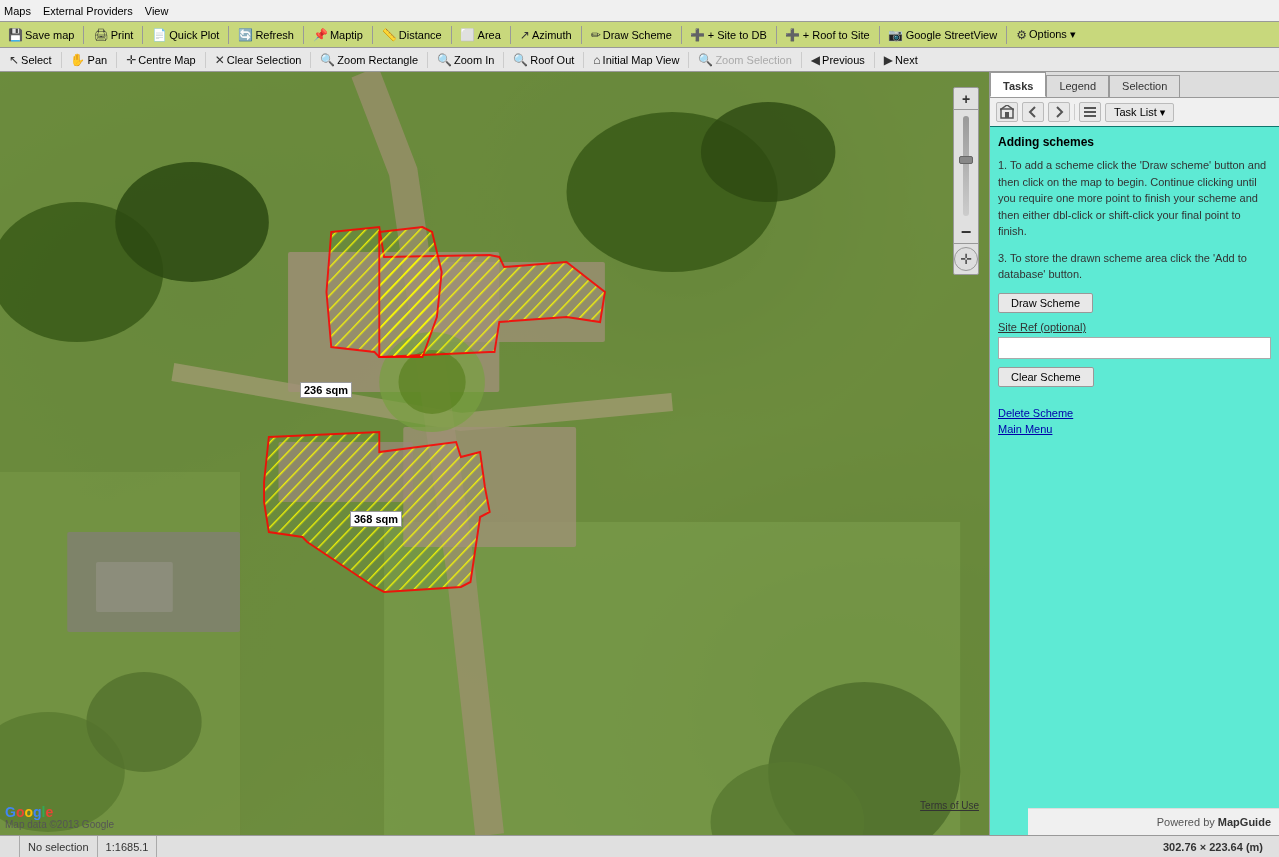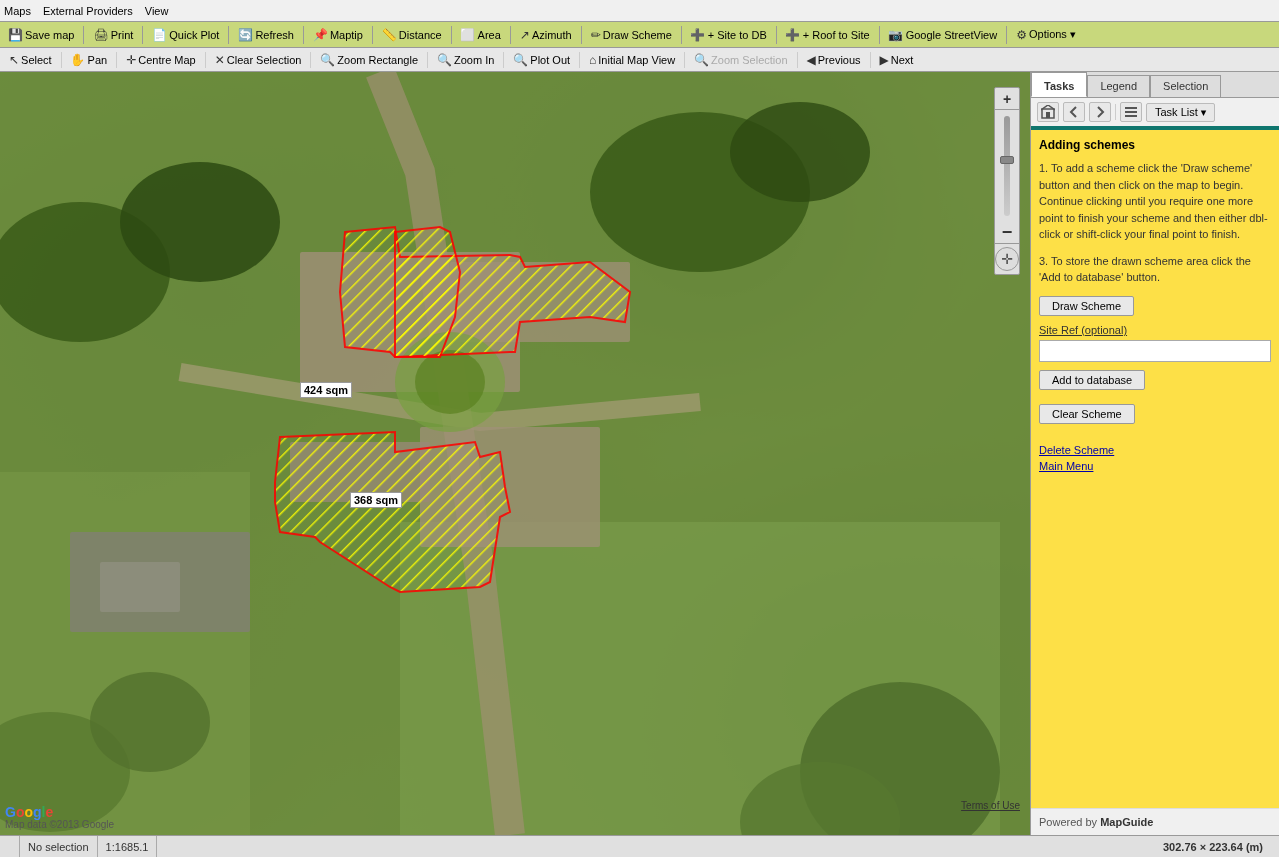--- a/index.html
+++ b/index.html
@@ -213,22 +213,22 @@
       bottom: 24px;
       right: 10px;
       font-size: 10px;
       color: #333;
       text-decoration: underline;
       cursor: pointer;
     }
 
     
     #right-panel {
-      width: 249px;
-      background: #fde047;
+      width: 290px;
+      background: #5eead4;
       border-left: 1px solid #999;
       display: flex;
       flex-direction: column;
     }
 
     
     #panel-tabs {
       display: flex;
       background: #ddd;
       border-bottom: 1px solid #999;
@@ -250,21 +250,21 @@
       padding-top: 7px;
       font-weight: bold;
     }
 
     
     #panel-toolbar {
       display: flex;
       align-items: center;
       gap: 4px;
       padding: 4px 6px;
-      border-bottom: 4px solid #0f766e;
+      border-bottom: 1px solid #0f766e;
       background: #f0f0f0;
     }
     .panel-tb-btn {
       width: 22px;
       height: 20px;
       display: flex;
       align-items: center;
       justify-content: center;
       cursor: pointer;
       border: 1px solid #bbb;
@@ -360,22 +360,24 @@
     }
     .status-section:last-child { border-right: none; flex: 1; justify-content: flex-end; padding-right: 16px; font-weight: bold; }
 
     
     #powered-bar {
       height: 22px;
       background: #f0f0f0;
       border-top: 1px solid #ddd;
       display: flex;
       align-items: center;
+      justify-content: flex-end;
       padding: 13px 8px;
       font-size: 11px;
+      margin-left: 38px;
     }
     #powered-bar span { color: #555; }
     #powered-bar strong { color: #333; }
   </style>
 </head>
 <body>
 
 <div id="menu-bar">
   <span>Maps</span>
   <span>External Providers</span>
@@ -475,21 +477,21 @@
     <span>Zoom Rectangle</span>
   </div>
   <div class="toolbar2-sep"></div>
   <div class="toolbar2-btn">
     <span class="icon-sym">🔍</span>
     <span>Zoom In</span>
   </div>
   <div class="toolbar2-sep"></div>
   <div class="toolbar2-btn">
     <span class="icon-sym">🔍</span>
-    <span>Plot Out</span>
+    <span>Roof Out</span>
   </div>
   <div class="toolbar2-sep"></div>
   <div class="toolbar2-btn">
     <span class="icon-sym">⌂</span>
     <span>Initial Map View</span>
   </div>
   <div class="toolbar2-sep"></div>
   <div class="toolbar2-btn disabled">
     <span class="icon-sym">🔍</span>
     <span>Zoom Selection</span>
@@ -550,22 +552,22 @@
         </pattern>
       </defs>
 
       <polygon points="345,160 395,155 400,185 510,183 520,185 525,195 590,190 630,220 625,250 590,245 520,250 515,280 510,280 395,285 390,280 345,275 340,220" fill="url(#hatch1)" stroke="#ff0000" stroke-width="2" opacity="0.85"></polygon>
 
       <polygon points="280,365 395,360 395,380 475,370 480,385 500,380 505,415 510,440 500,445 490,510 480,515 400,520 390,515 320,470 315,465 280,460 275,430 275,410" fill="url(#hatch2)" stroke="#ff0000" stroke-width="2" opacity="0.85"></polygon>
 
       <polygon points="395,160 440,155 450,160 460,200 455,245 440,285 395,285 395,240" fill="url(#hatch1)" stroke="#ff0000" stroke-width="2" opacity="0.85"></polygon>
     </svg>
 
-    <div class="meas-label" style="left:300px; top:310px;">424 sqm</div>
-    <div class="meas-label" style="left:350px; top:420px;">368 sqm</div>
+    <div class="meas-label" style="left:300px; top:310px;">236 sqm</div>
+    <div class="meas-label" style="left:350px; top:439px;">368 sqm</div>
 
     <div id="zoom-controls">
       <div class="zoom-btn">+</div>
       <div style="padding: 4px 0; display:flex; flex-direction:column; align-items:center;">
         <div class="zoom-slider">
           <div class="zoom-handle"></div>
         </div>
       </div>
       <div class="zoom-btn" style="font-size:18px;">−</div>
       <div class="zoom-pan">✛</div>
@@ -618,23 +620,20 @@
     <div id="panel-content">
       <div class="panel-section-title">Adding schemes</div>
       <div class="panel-instructions">1. To add a scheme click the 'Draw scheme' button and then click on the map to begin. Continue clicking until you require one more point to finish your scheme and then either dbl-click or shift-click your final point to finish.</div>
       <div class="panel-instructions">3. To store the drawn scheme area click the 'Add to database' button.</div>
       
       <div class="panel-btn">Draw Scheme</div>
       
       <div class="panel-label">Site Ref (optional)</div>
       <input type="text" class="panel-input" placeholder="" style="">
       
-      <div style="margin-bottom: 6px;">
-        <div class="panel-btn">Add to database</div>
-      </div>
       
       <div class="panel-btn">Clear Scheme</div>
       
       <div style="height: 12px;"></div>
       <a class="panel-link">Delete Scheme</a>
       <a class="panel-link">Main Menu</a>
     </div>
 
     <div id="powered-bar">
       <span>Powered by</span>

